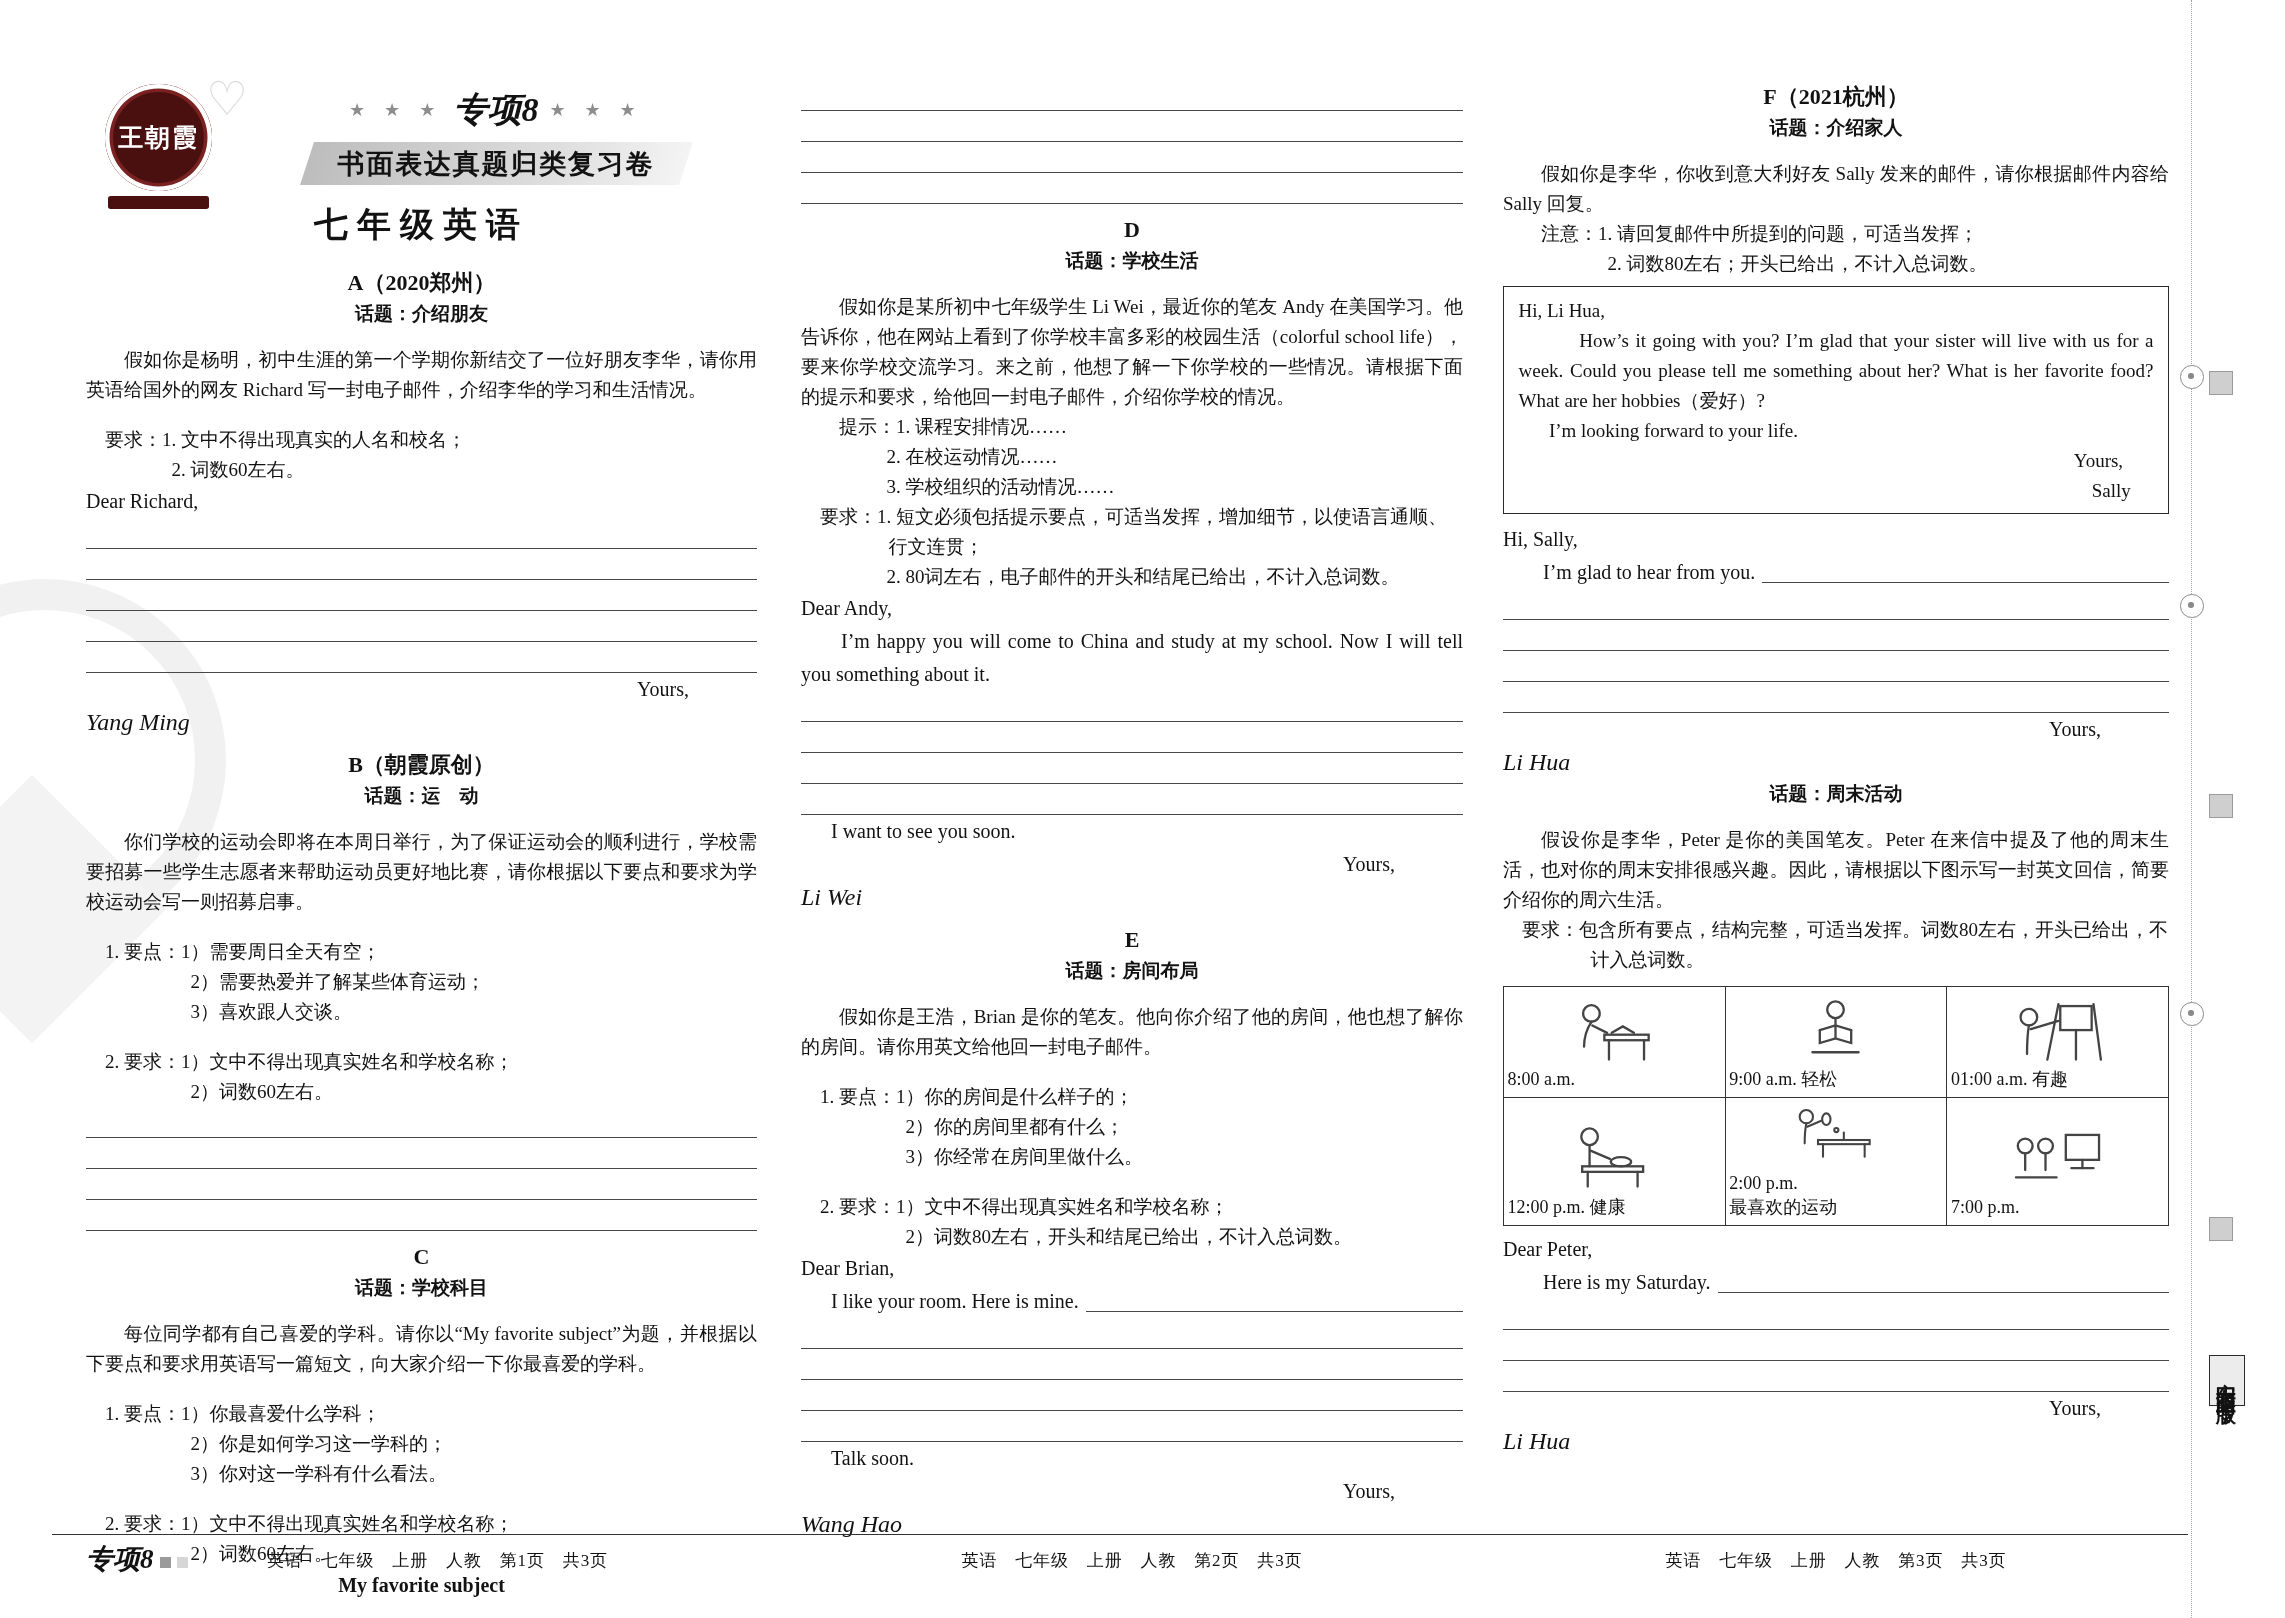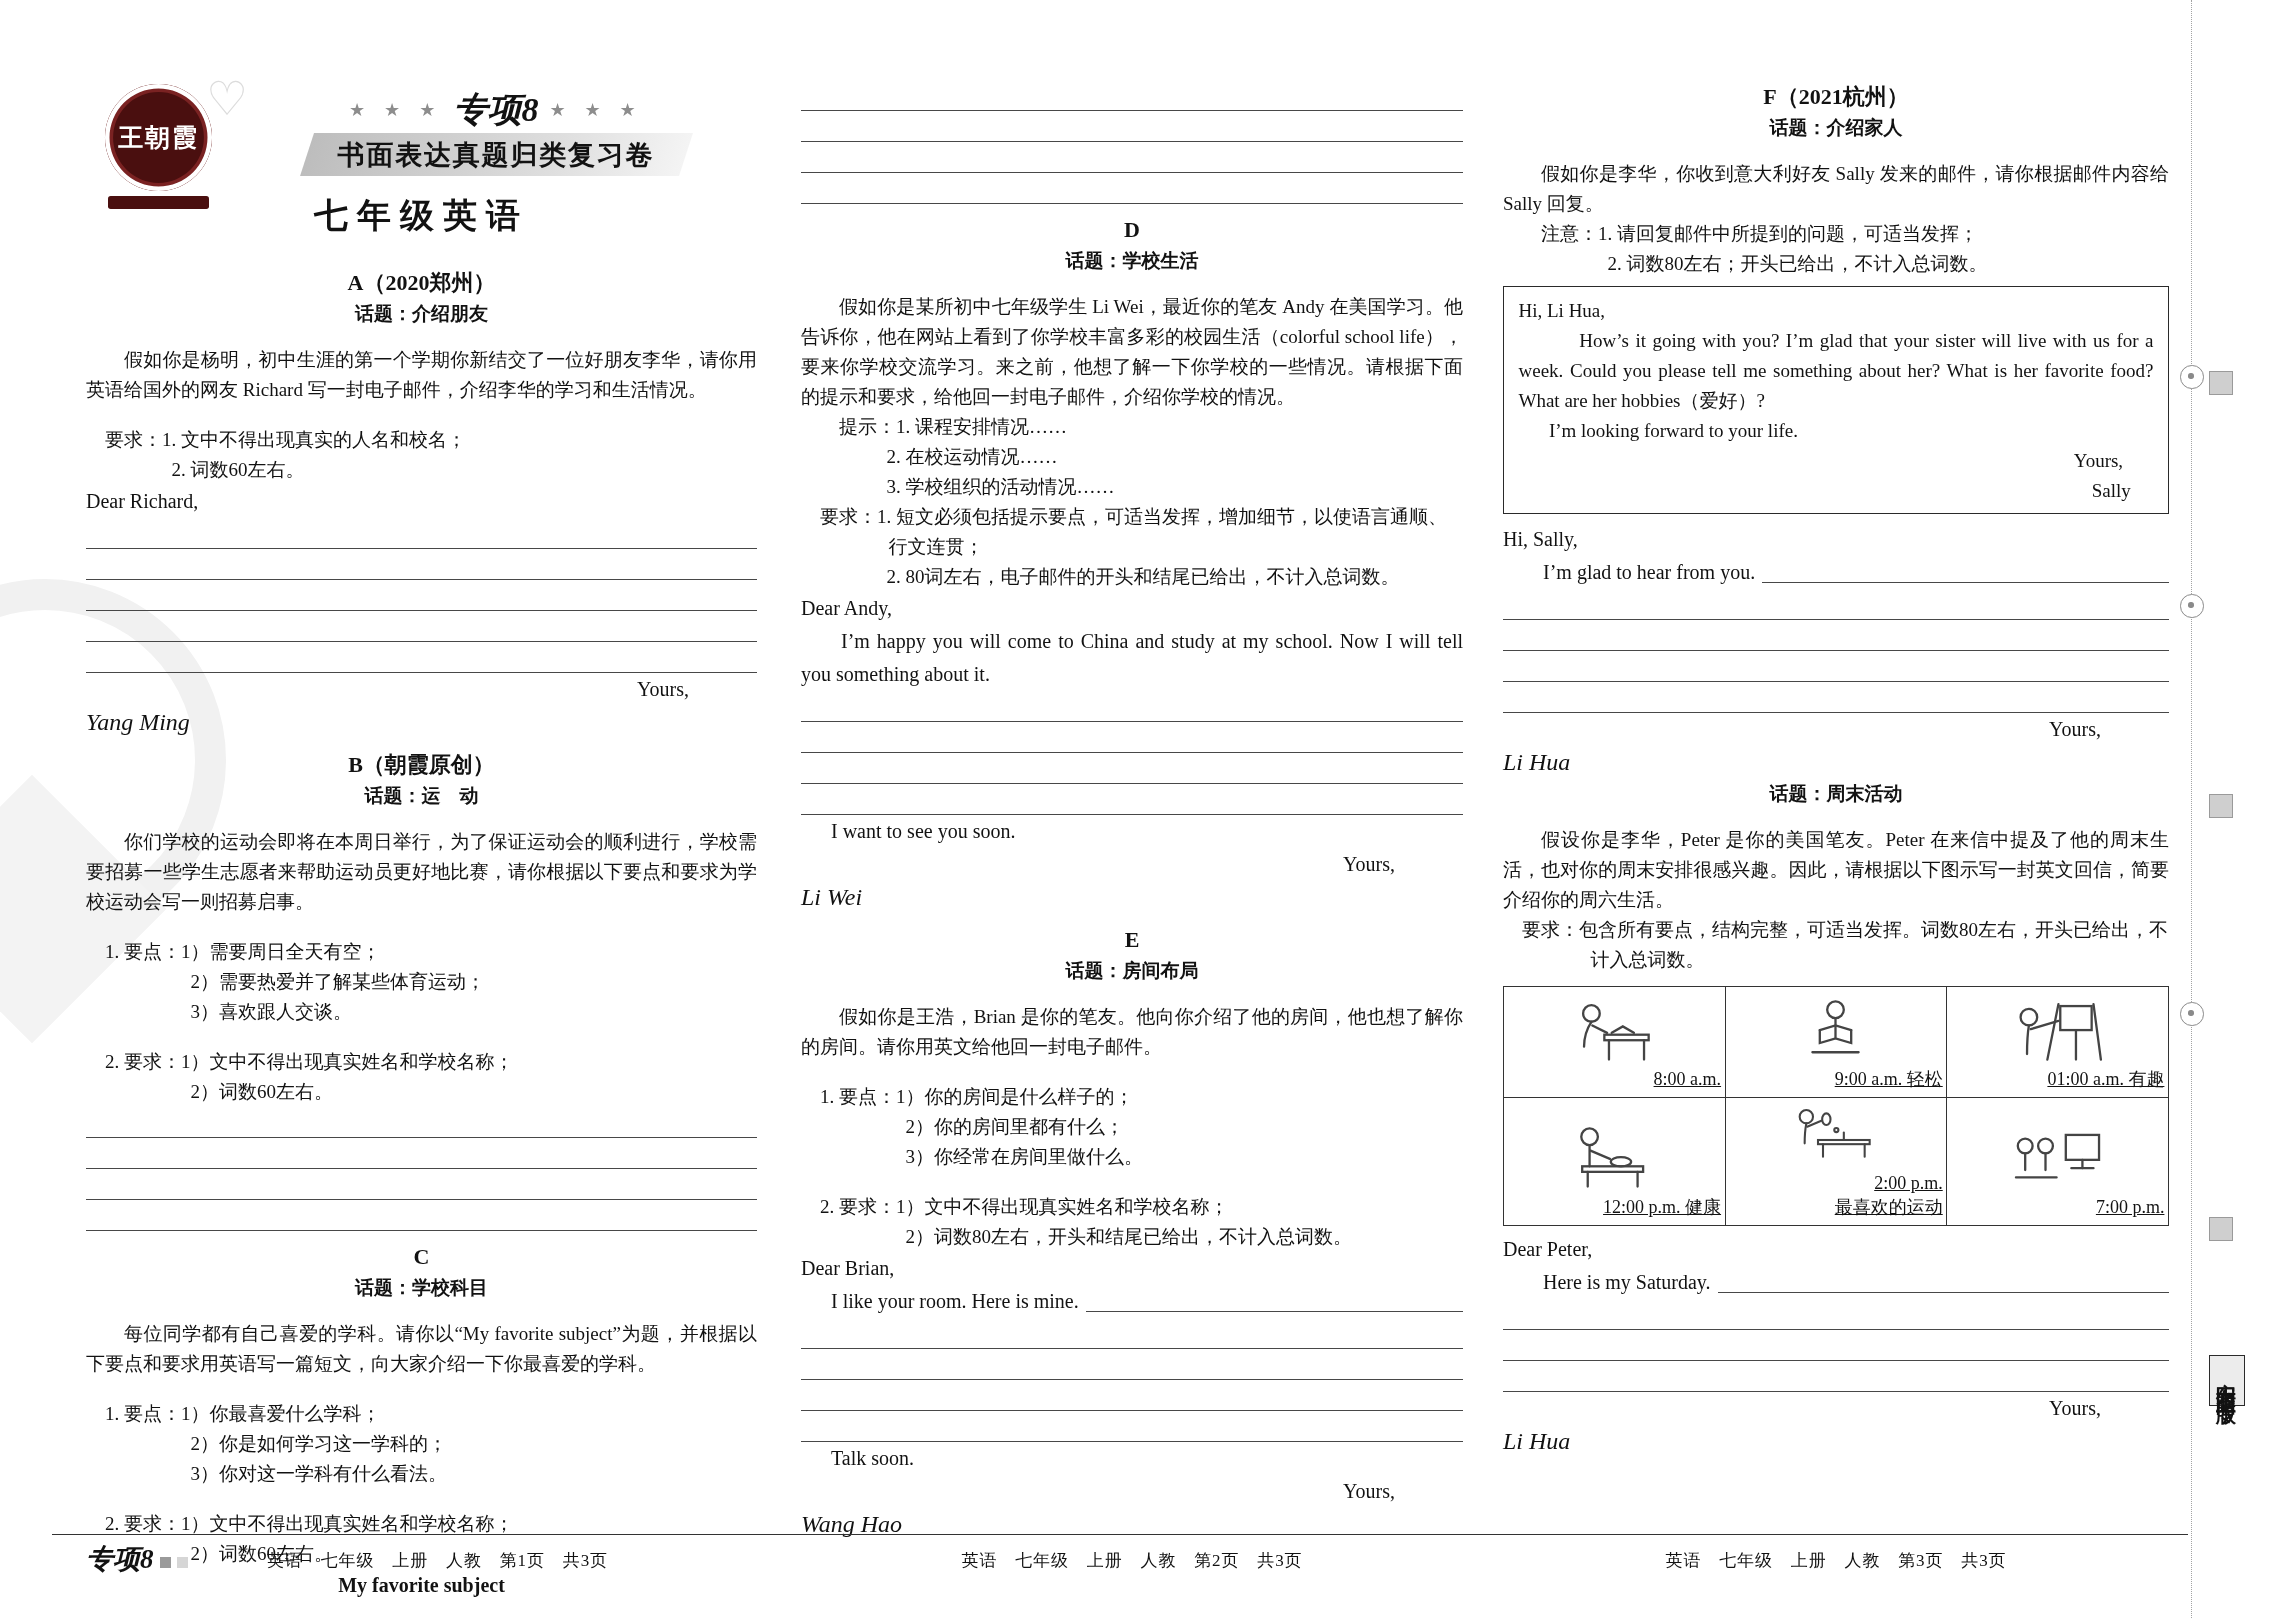--- a/index.html
+++ b/index.html
@@ -23,21 +23,21 @@
   .header { position:relative; min-height:177px; }
   .logo { position:absolute; left:0; top:0; width:145px; }
   .logo-circle { width:107px; height:107px; margin:3.6px auto 0; border-radius:50%;
     background:#4a0f0f; box-shadow: inset 0 0 0 4.5px #ffffff, inset 0 0 0 8.1px #7a2222;
     display:flex; align-items:center; justify-content:center; }
   .logo-text { color:#ffffff; font-size:25px; font-weight:bold; letter-spacing:1.8px; }
   .logo-ribbon { width:101px; height:12.7px; background:#4a0f0f; margin:5.4px auto 0; border-radius:2.7px; }
   .head-right { margin-left:149px; text-align:center; padding-top:7.2px; }
   .stars { color:#8d8d8d; font-size:18px; letter-spacing:7.2px; vertical-align:middle; }
   .special { font-size:34px; font-weight:bold; font-style:italic; margin:0 11px; vertical-align:middle; }
-  .banner { display:inline-block; position:relative; z-index:0; margin-top:0;
+  .banner { display:inline-block; position:relative; z-index:0; margin-top:9px;
     padding:3.6px 31px; font-size:27px; font-weight:bold; letter-spacing:1.8px; }
   .banner::before { content:""; position:absolute; inset:0; z-index:-1;
     background:linear-gradient(90deg,#bdbdbd,#dedede 65%,#f4f4f4); transform:skewX(-18deg); }
   .page-title { text-align:center; font-size:34px; font-weight:bold; letter-spacing:9px; margin-top:16.3px; }
   
   .sec-head  { text-align:center; font-weight:bold; font-size:22px; line-height:33px; margin-top:9px; }
   .sec-topic { text-align:center; font-weight:bold; font-size:19px; line-height:30px; }
   .para { font-size:19px; line-height:30px; text-align:justify; text-indent:2em;margin-top:16px; }
   .ln   { font-size:19px; line-height:30px; }
   .ind1  { padding-left:1em;margin-top:20px; }
@@ -56,22 +56,22 @@
   .line-row .fill { flex:1; border-bottom:0.9px solid #474747; margin-left:7.2px; margin-bottom:6.3px; }
   
   .email-box { border:1.8px solid #2a2a2a; padding:9px 14.5px 7.2px; margin:7.2px 0 9px;
     font-size:19px; line-height:30px; }
   .email-body  { text-indent:3.2em; text-align:justify; }
   .email-outro { text-indent:1.6em; }
   .email-close { text-align:right; padding-right:1.6em; }
   .email-sig   { text-align:right; padding-right:1.2em; }
   
   .sched { width:100%; border-collapse:collapse; margin:11px 0 7.2px; }
-  .sched td { border:1.4px solid #333; width:33.33%; text-align:right;
-    padding:7.2px 3.6px 5.4px; vertical-align:bottom;text-decoration:underline; }
+  .sched td { border:1.4px solid #333; width:33.33%; text-align:left;
+    padding:7.2px 3.6px 5.4px; vertical-align:bottom; }
   .sched svg { display:block; margin:0 auto 1.8px; }
   .cap { font-size:18px; line-height:23.5px; }
   
   .footer-rule { position:absolute; left:52px; right:98px; top:1534px; border-top:1.8px solid #333; }
   .footer-special { position:absolute; left:86px; top:1541px; font-size:27px;
     font-weight:bold; font-style:italic; }
   .sq { display:inline-block; width:11px; height:11px; margin-left:6.3px; }
   .sq1 { background:#9a9a9a; } .sq2 { background:#d6d6d6; }
   .footer-page { position:absolute; top:1549px; font-size:17px; letter-spacing:0.9px; text-align:center; }
   #fp1 { left:102px;  width:671px; }

